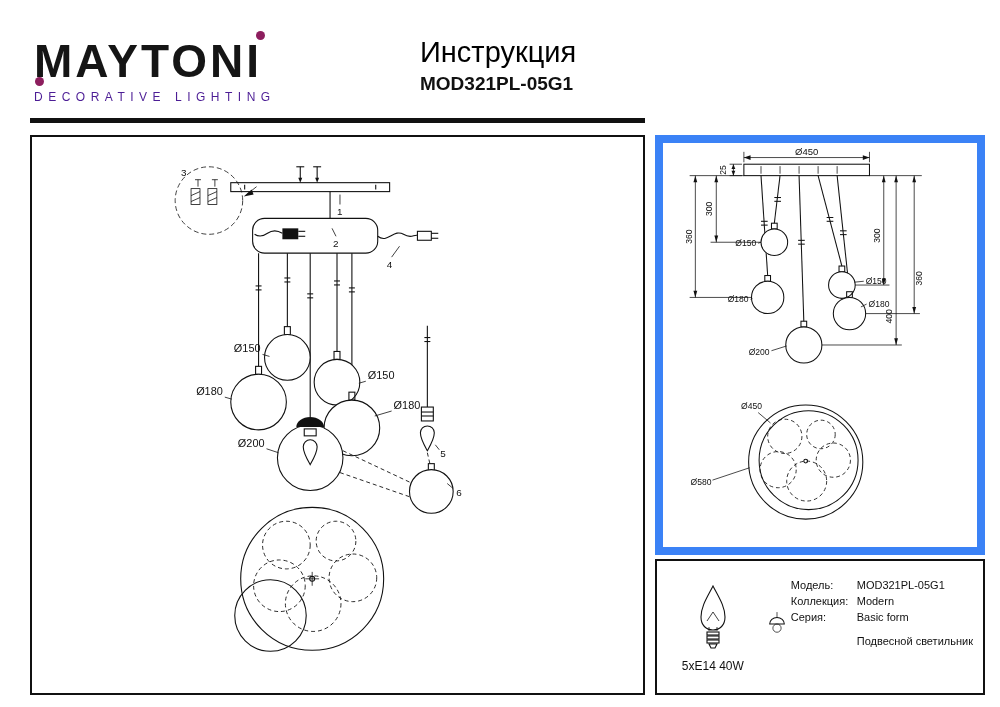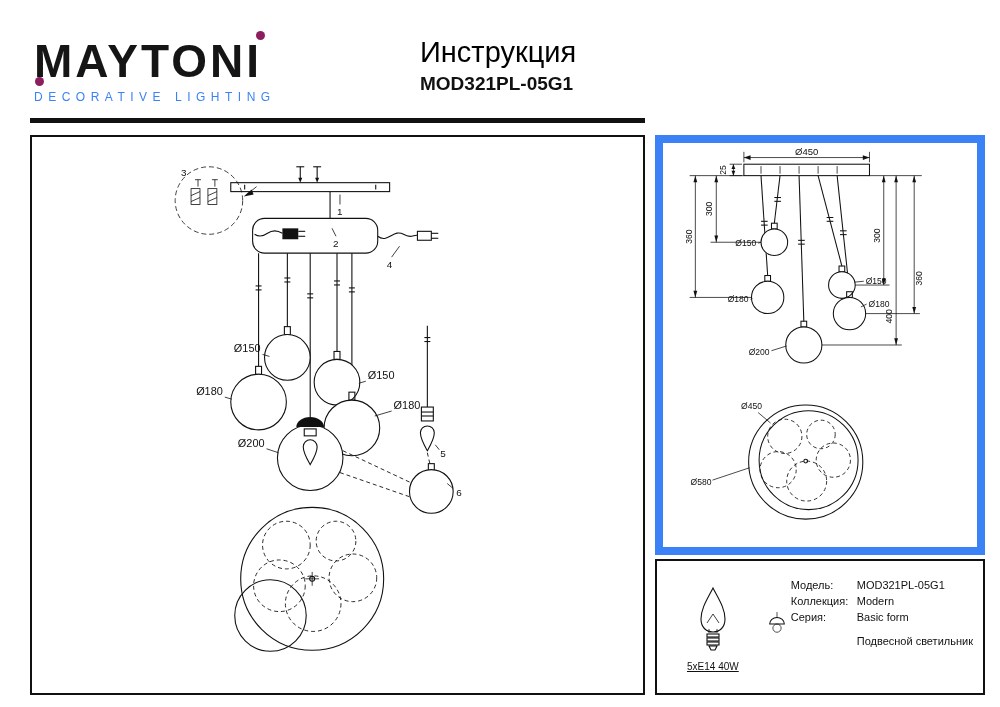--- a/index.html
+++ b/index.html
@@ -7,21 +7,21 @@
     font-family:"Liberation Sans", sans-serif; color:#111; }
   .page { position:absolute; inset:0; width:893px; height:707px; }
 
   
   .brand-wrap { position:absolute; left:34px; top:38px; }
   .brand-text-wrap { position:relative; display:inline-block; line-height:1; }
   .brand-text { font-size:46px; font-weight:bold; letter-spacing:3px; color:#151515; }
   .brand-dot { position:absolute; width:9px; height:9px; border-radius:50%; background:#8d1e5e; }
   .dot-top { right:-3px; top:-7px; }
   .dot-bottom { left:1px; bottom:-2px; }
-  .brand-sub { margin-top:6px; font-size:12px; letter-spacing:5.5px; color:#3b82f6; }
+  .brand-sub { margin-top:6px; font-size:12px; letter-spacing:5.5px; color:#4c1d95; }
   .title-block { position:absolute; left:420px; top:36px; }
   .doc-title { font-size:29px; color:#000000; }
   .doc-model { margin-top:4px; font-size:19px; font-weight:bold; }
   .header-rule { position:absolute; left:30px; top:118px; width:615px; height:5px; background:#111; }
 
   
   .left-box  { position:absolute; left:30px;  top:135px; width:615px; height:560px; border:2px solid #111; }
   .right-box { position:absolute; left:655px; top:135px; width:330px; height:420px; border:8px solid #3b82f6; }
   .spec-box  { position:absolute; left:655px; top:559px; width:330px; height:136px; border:2px solid #111;
                display:flex; padding:10px 10px 8px 10px; }
@@ -33,21 +33,21 @@
   .lnt  { fill:none; stroke:#111; stroke-width:0.8; }
   .lnd  { fill:none; stroke:#111; stroke-width:0.9; stroke-dasharray:4 3; }
   .arr  { fill:#111; stroke:none; }
   svg text { fill:#111; font-family:"Liberation Sans", sans-serif; }
   .t9  { font-size:9px; }
   .t10 { font-size:10px; }
   .t11 { font-size:11px; }
 
   
   .spec-left { width:92px; display:flex; flex-direction:column; align-items:center; justify-content:center; }
-  .bulb-label { margin-top:6px; font-size:10px; white-space:nowrap;text-decoration:underline; }
+  .bulb-label { margin-top:6px; font-size:12px; white-space:nowrap; }
   .spec-table { flex:1; padding:6px 0 0 4px; }
   .spec-row { display:grid; grid-template-columns:28px 66px 1fr; align-items:start; font-size:11px; padding:2px 0; }
   .spec-label { white-space:nowrap; }
   .spec-value { white-space:nowrap; }
   .spec-value .v2 { display:block; margin-top:12px; }
   .spec-icon-cell { display:flex; justify-content:center; align-items:flex-start; }
 </style>
 </head>
 <body>
 

